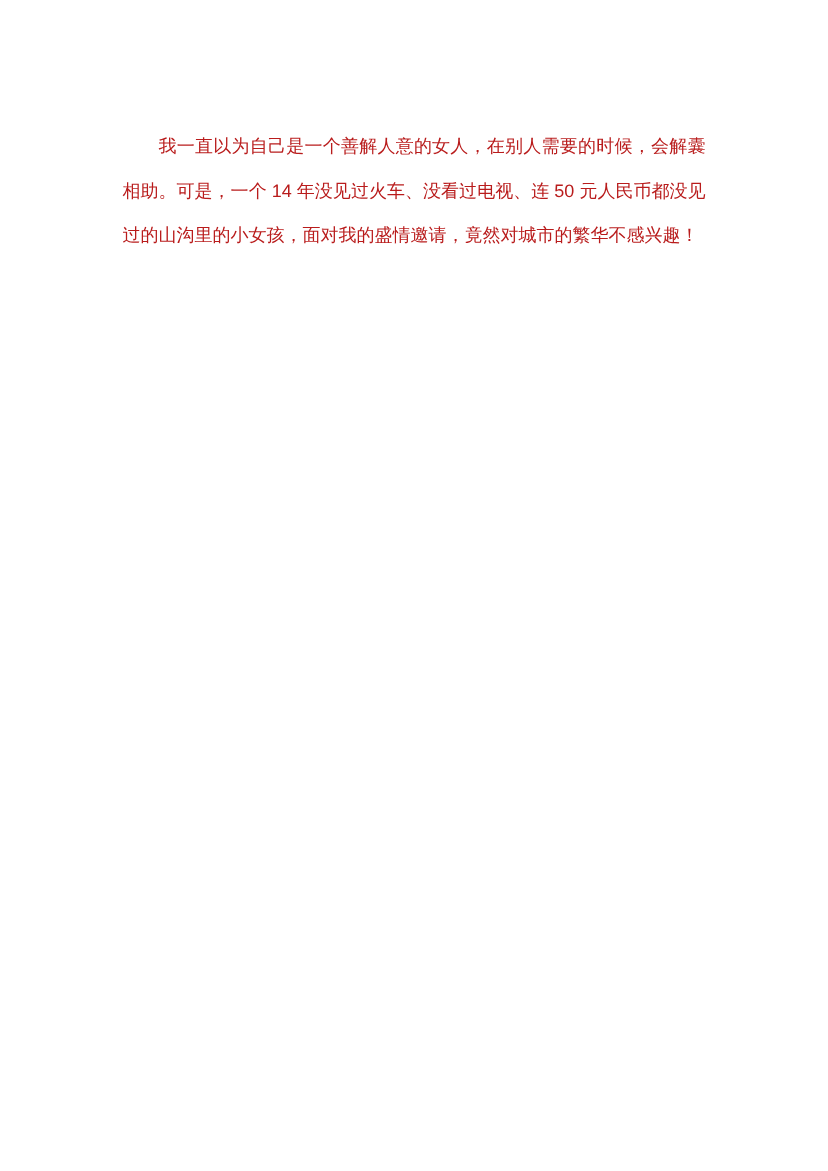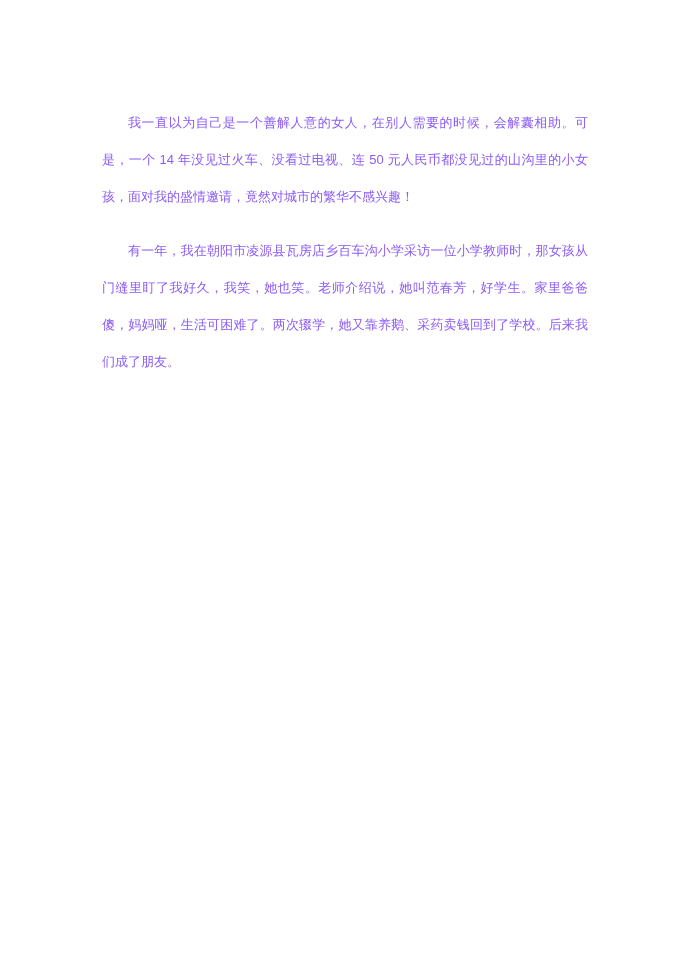--- a/index.html
+++ b/index.html
@@ -16,28 +16,27 @@
   .page {
     box-sizing: border-box;
     width: 690px;
     height: 976px;
     background: #ffffff;
     padding: 104px 102px 0 102px;
     overflow: hidden;
   }
   .para {
     margin: 0 0 17px 0;
-    font-size: 13px;
+    font-size: 15px;
     line-height: 37px;
-    color: #8b5cf6;
+    color: #b91c1c;
     text-align: justify;
     text-justify: inter-ideograph;
     text-indent: 2em;
     word-break: break-all;
   }
 </style>
 </head>
 <body>
 
 <div class="page">
   <p class="para">我一直以为自己是一个善解人意的女人，在别人需要的时候，会解囊相助。可是，一个 14 年没见过火车、没看过电视、连 50 元人民币都没见过的山沟里的小女孩，面对我的盛情邀请，竟然对城市的繁华不感兴趣！</p>
-  <p class="para">有一年，我在朝阳市凌源县瓦房店乡百车沟小学采访一位小学教师时，那女孩从门缝里盯了我好久，我笑，她也笑。老师介绍说，她叫范春芳，好学生。家里爸爸傻，妈妈哑，生活可困难了。两次辍学，她又靠养鹅、采药卖钱回到了学校。后来我们成了朋友。</p>
 </div>
 
 </body></html>

